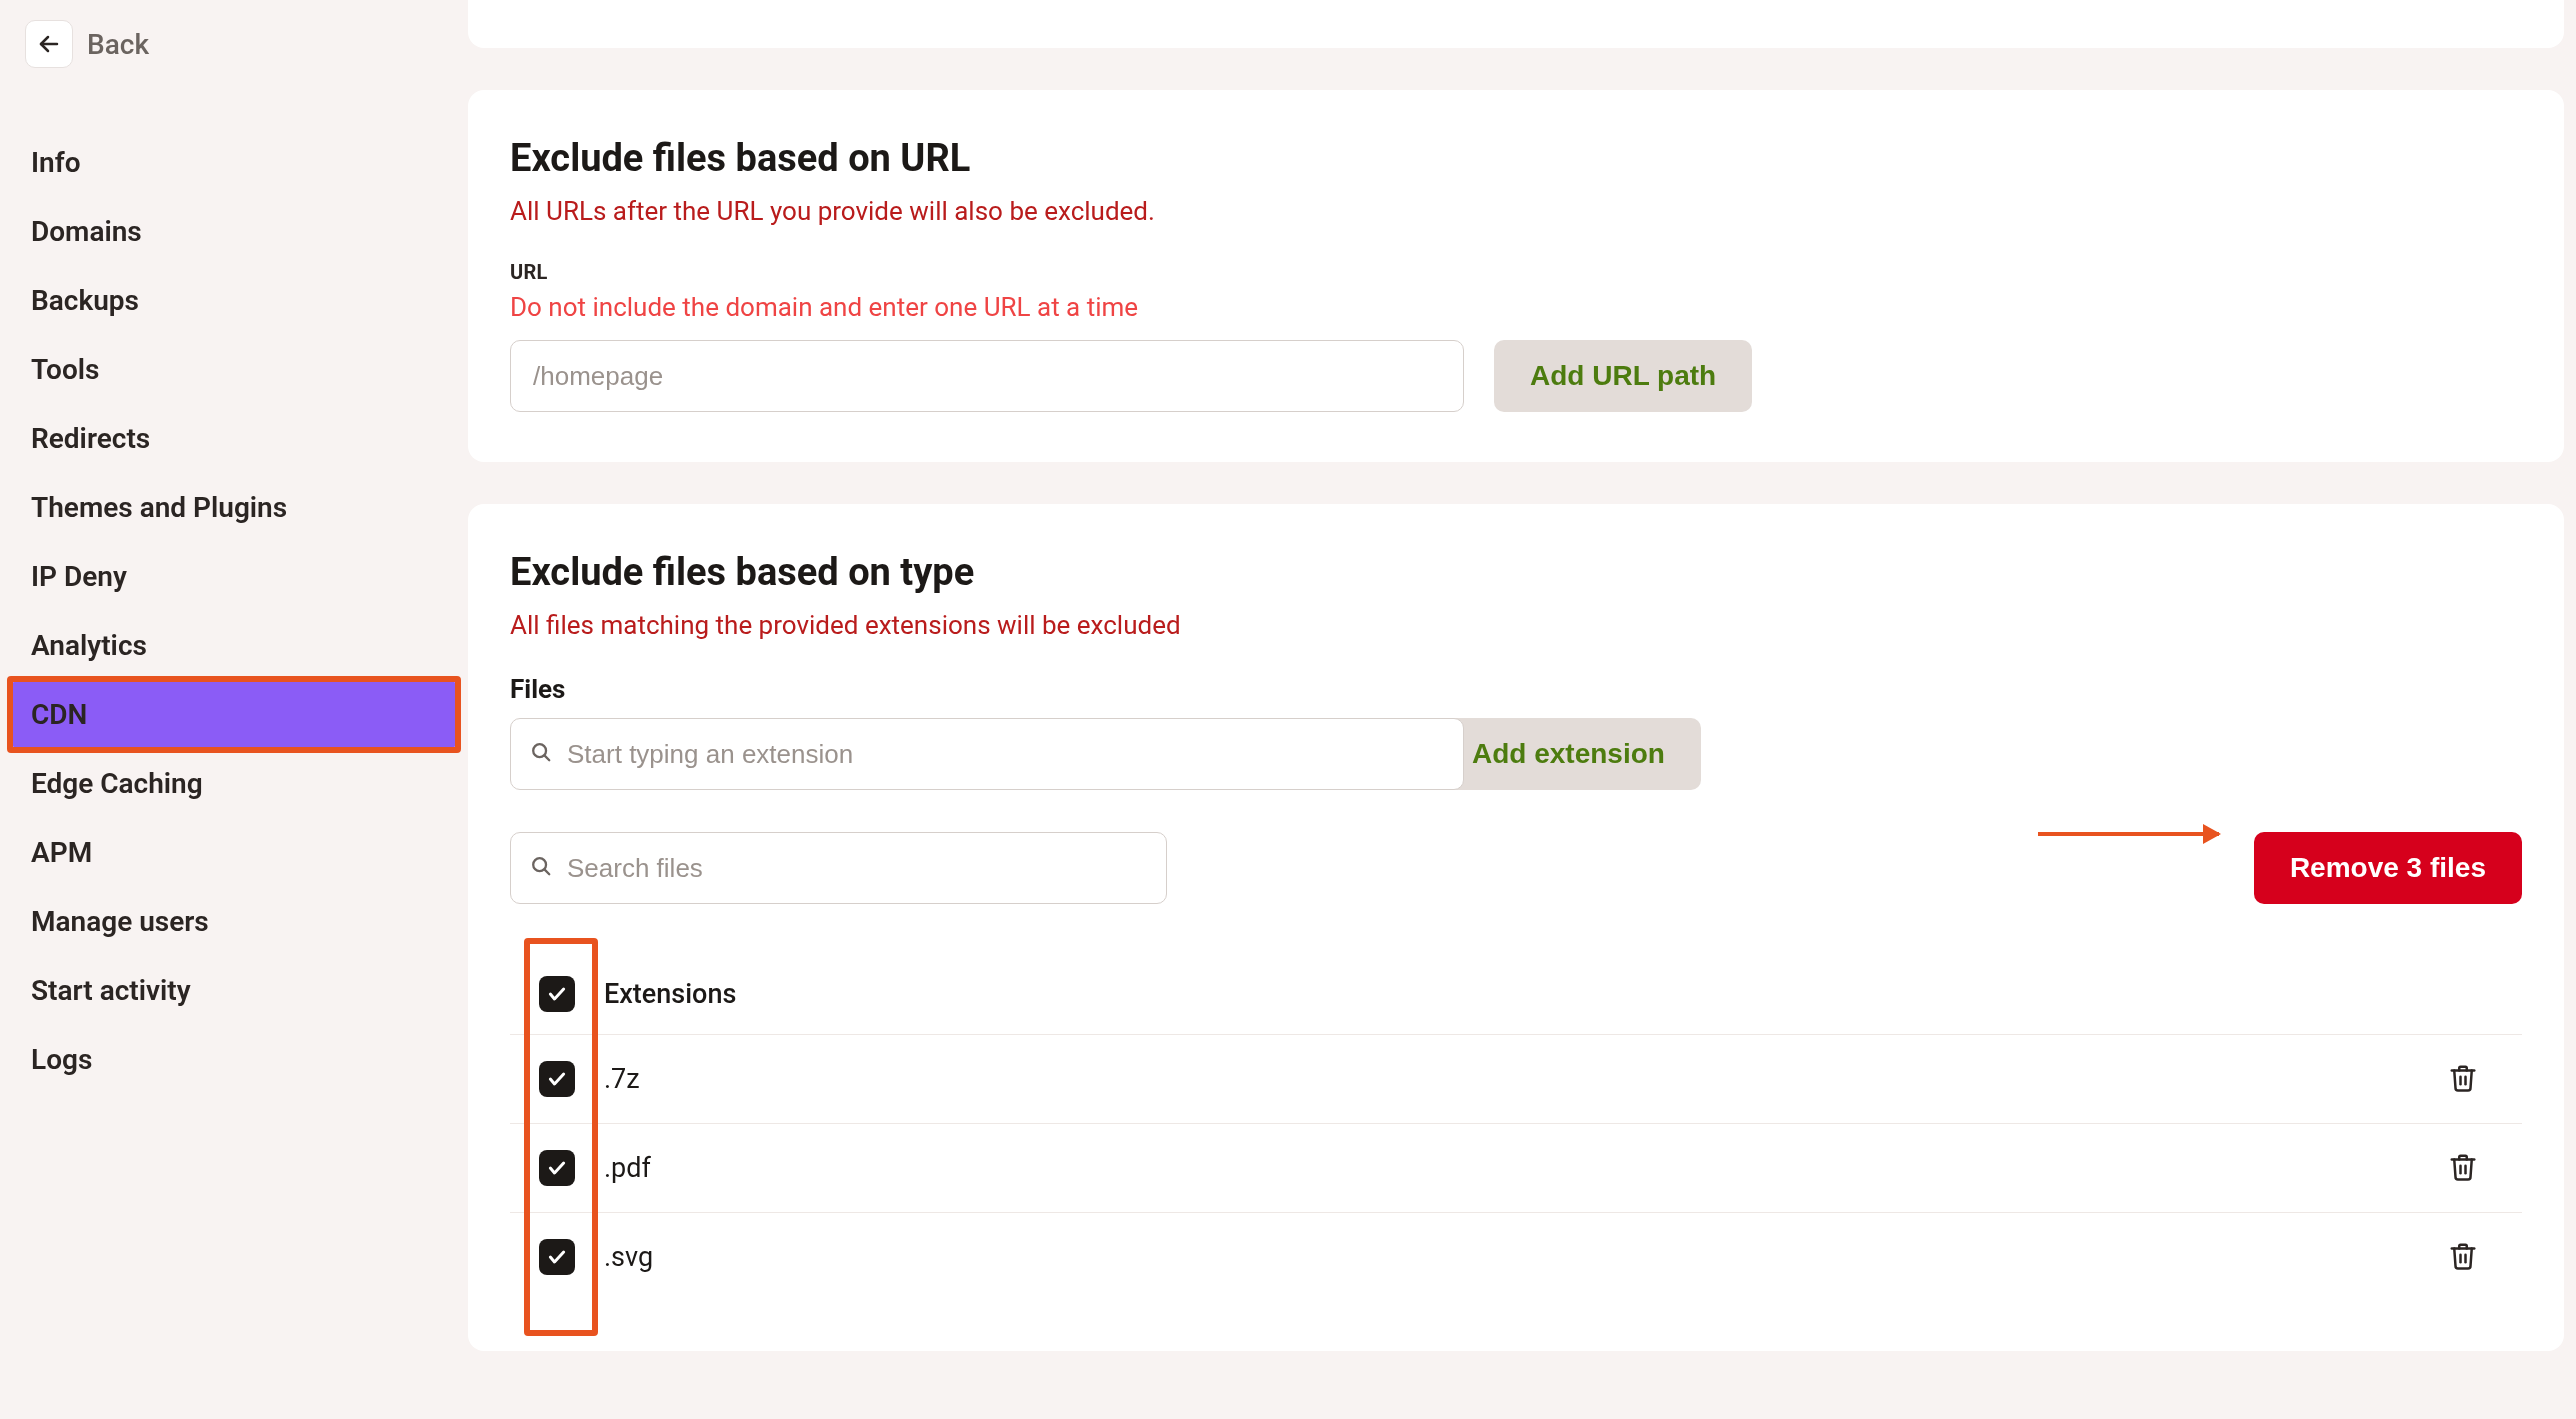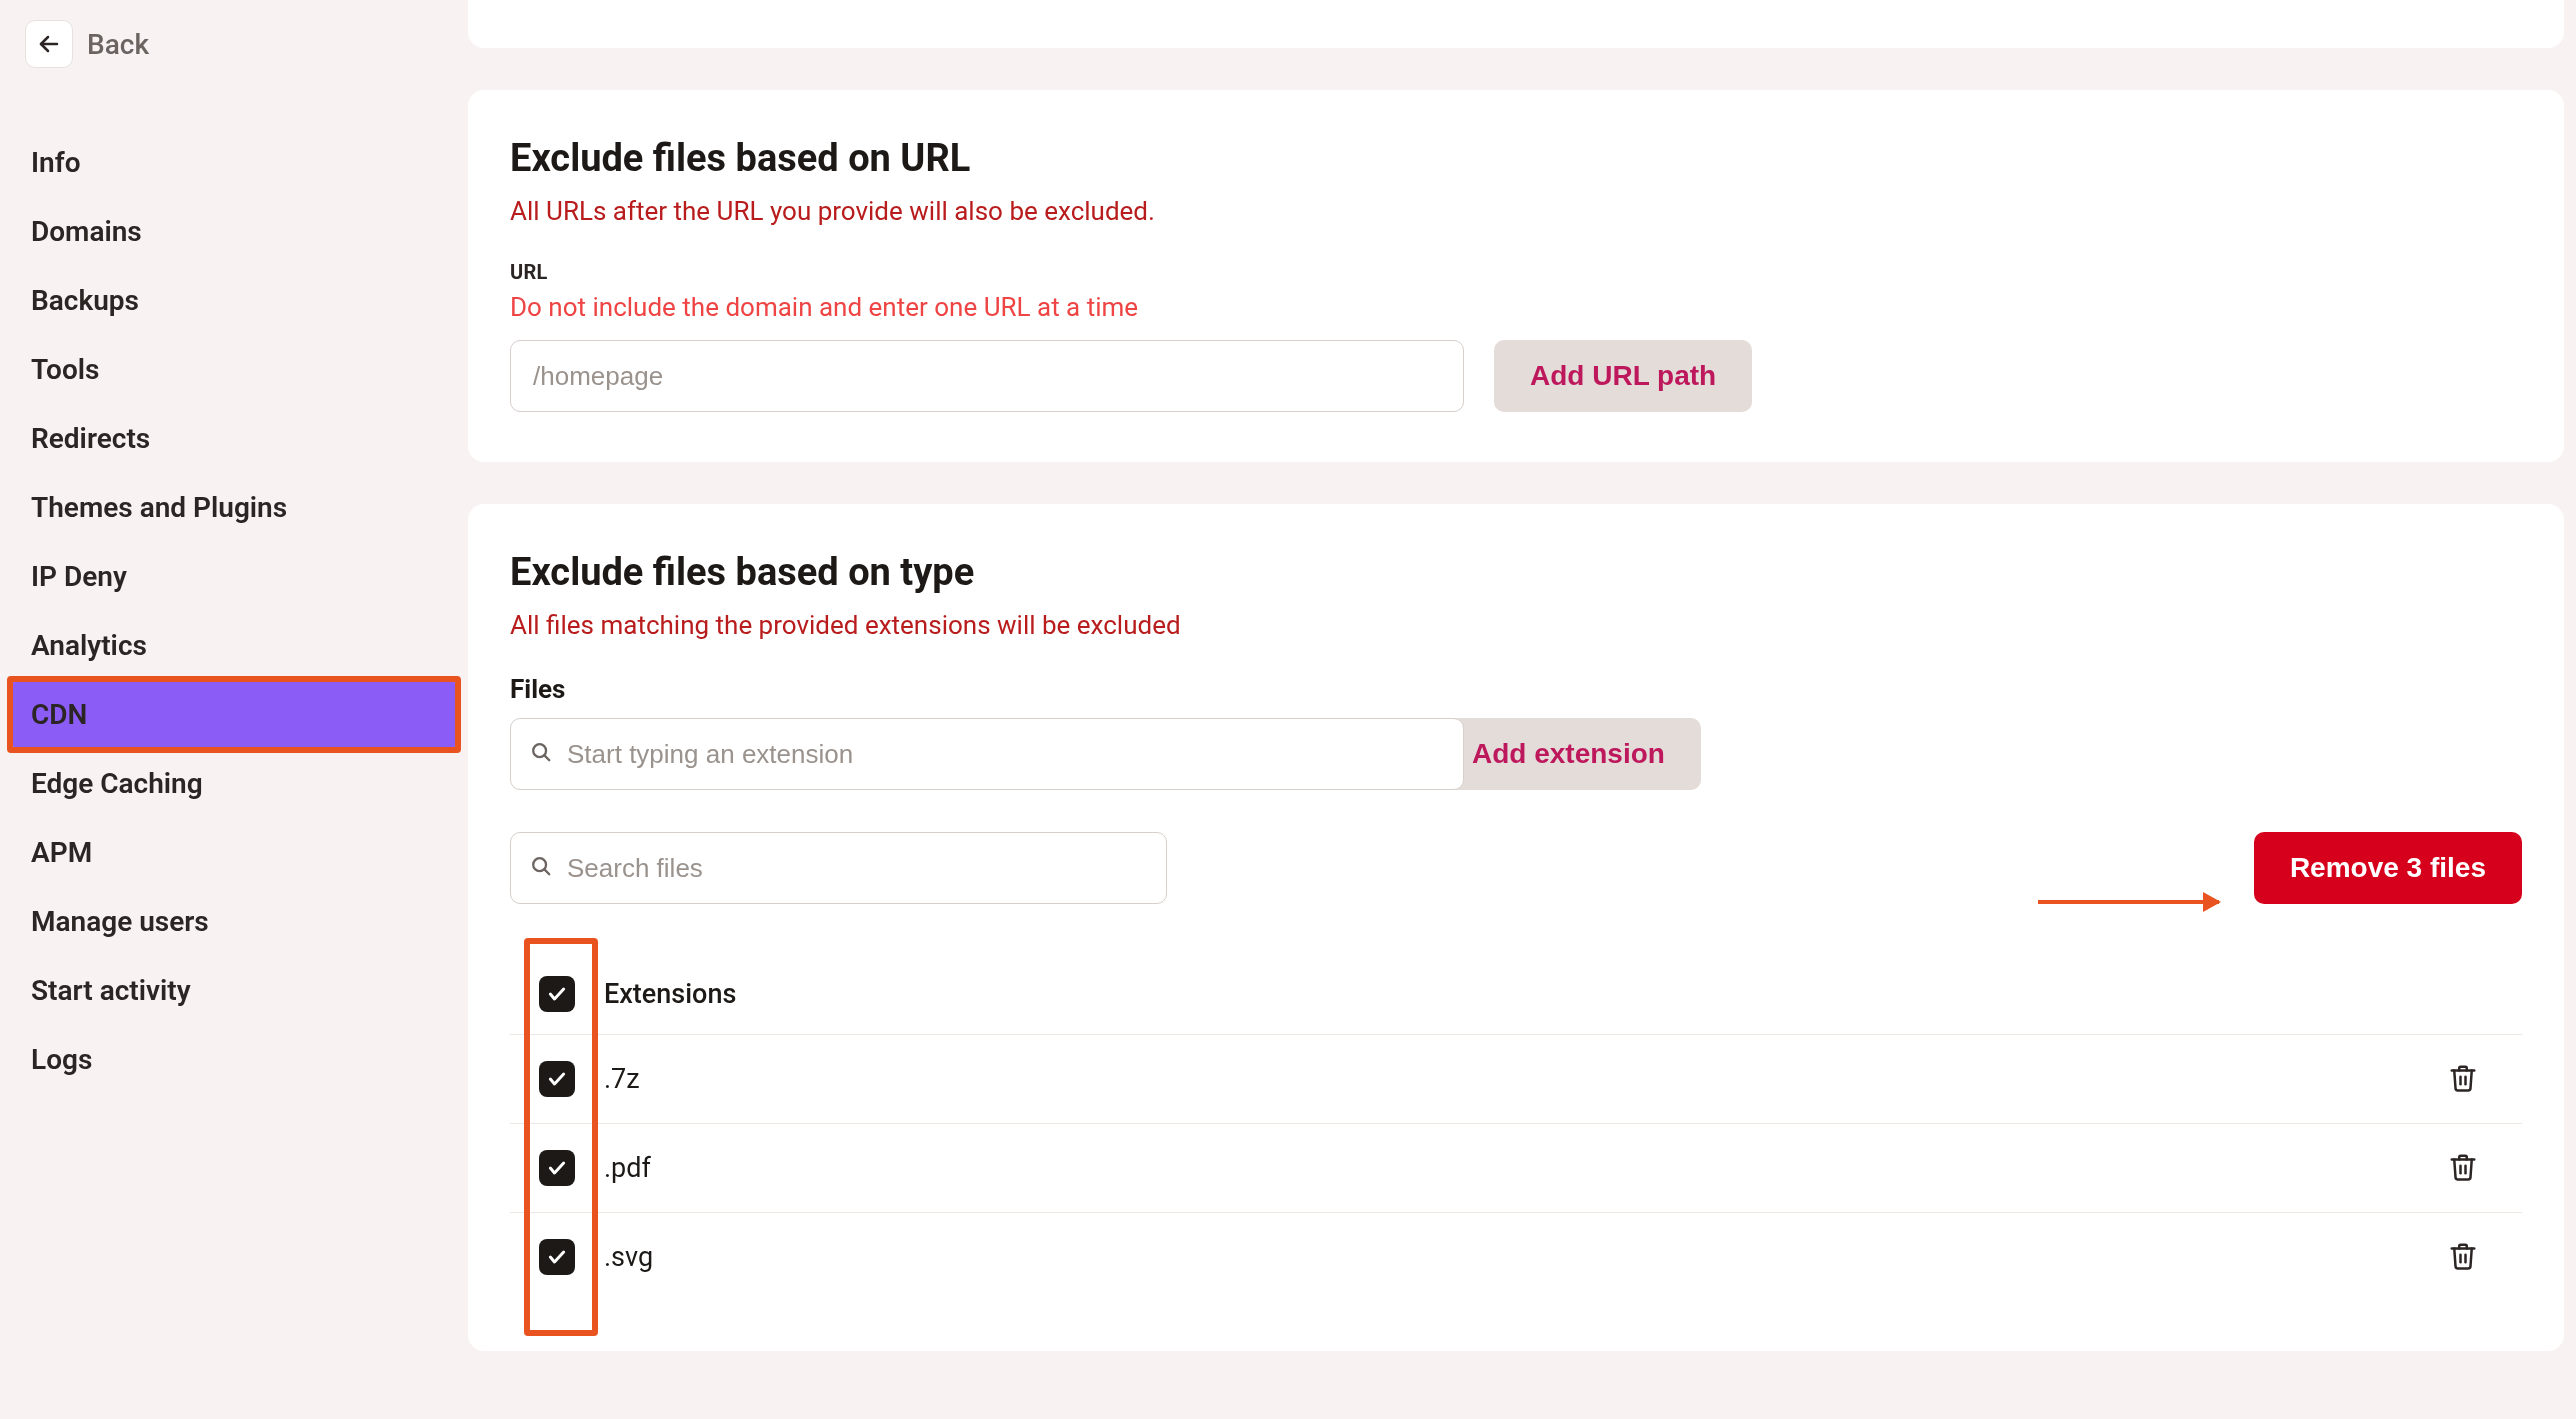--- a/index.html
+++ b/index.html
@@ -150,36 +150,36 @@
     height: 72px;
     padding: 0 36px;
     border: none;
     border-radius: 10px;
     font-size: 28px;
     font-weight: 600;
     cursor: pointer;
   }
   .btn-muted {
     background: #e3dcd8;
-    color: #be185d;
+    color: #4d7c0f;
   }
   .btn-danger {
     background: #d6001c;
     color: #ffffff;
   }
   .action-row {
     display: flex;
     align-items: center;
     justify-content: space-between;
     margin-top: 42px;
     margin-bottom: 8px;
   }
   .action-row .right {
     display: flex;
-    align-items: flex-end;
+    align-items: flex-start;
     gap: 35px;
   }
   .arrow-annot {
     width: 181px;
     height: 4px;
     background: #e8531f;
     position: relative;
   }
   .arrow-annot::after {
     content: "";

